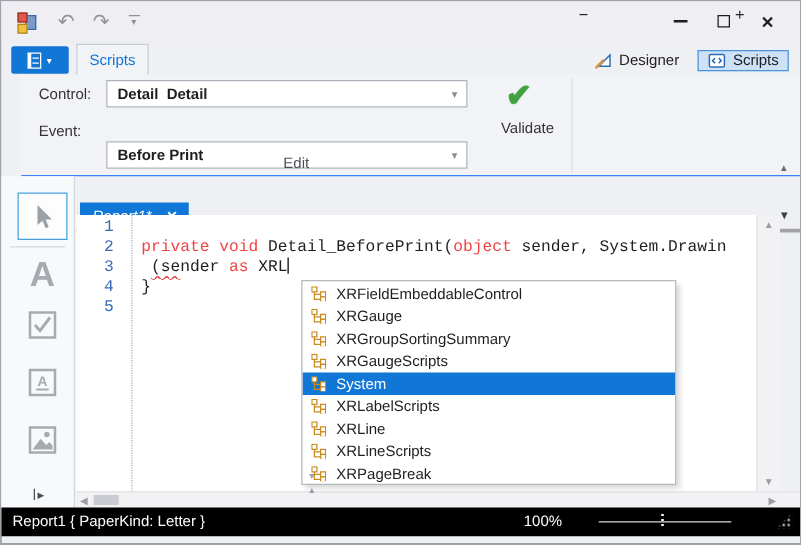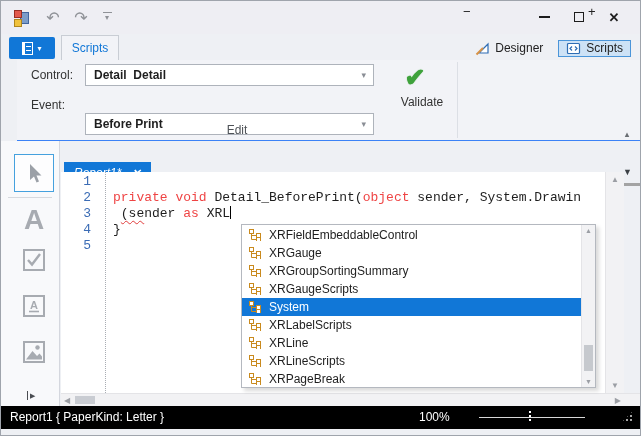--- a/index.html
+++ b/index.html
@@ -79,21 +79,21 @@
   .caret{display:inline-block;width:1px;height:13px;background:#000;vertical-align:-2px;}
   
   .vscroll{position:absolute;left:604px;top:171px;width:19px;height:221px;background:#f2f2f4;border-left:1px solid #e4e4e7;}
   .vscroll .up{position:absolute;top:3px;left:0;right:0;text-align:center;color:#9b9ea4;font-size:8px;}
   .vscroll .down{position:absolute;bottom:3px;left:0;right:0;text-align:center;color:#9b9ea4;font-size:8px;}
   .hscroll{position:absolute;left:60px;top:392px;width:579px;height:13px;background:#f2f2f4;border-top:1px solid #e4e4e7;}
   .hscroll .left{position:absolute;left:3px;top:2px;color:#9b9ea4;font-size:8px;}
   .hscroll .right{position:absolute;right:19px;top:2px;color:#9b9ea4;font-size:8px;}
   .hscroll .thumb{position:absolute;left:14px;top:2px;width:20px;height:8px;background:#c9ccd2;}
   
-  .popup{position:absolute;left:240px;top:223px;width:355px;height:164px;background:#fff;border:1px solid #b4b8bf;box-shadow:3px 3px 4px rgba(0,0,0,.15);display:flex;}
+  .popup{position:absolute;left:240px;top:223px;width:300px;height:164px;background:#fff;border:1px solid #b4b8bf;box-shadow:3px 3px 4px rgba(0,0,0,.15);display:flex;flex-direction:column;}
   .ac-list{flex:1;padding-top:1px;overflow:hidden;}
   .ac-row{height:18px;display:flex;align-items:center;gap:8px;padding-left:7px;color:#1e1e1e;}
   .ac-row.selected{background:#1177d7;color:#fff;}
   .ac-icon{width:12px;height:12px;flex:0 0 12px;}
   .ac-scroll{width:14px;background:#f2f2f4;border-left:1px solid #e4e4e7;position:relative;}
   .ac-scroll .up{position:absolute;top:2px;left:0;right:0;text-align:center;color:#9b9ea4;font-size:7px;}
   .ac-scroll .down{position:absolute;bottom:2px;left:0;right:0;text-align:center;color:#9b9ea4;font-size:7px;}
   .ac-scroll .thumb{position:absolute;left:2px;top:120px;width:9px;height:26px;background:#c6c9ce;}
   
   .statusbar{position:absolute;left:0;top:405px;width:639px;height:33px;background:#000000;color:#fff;}

